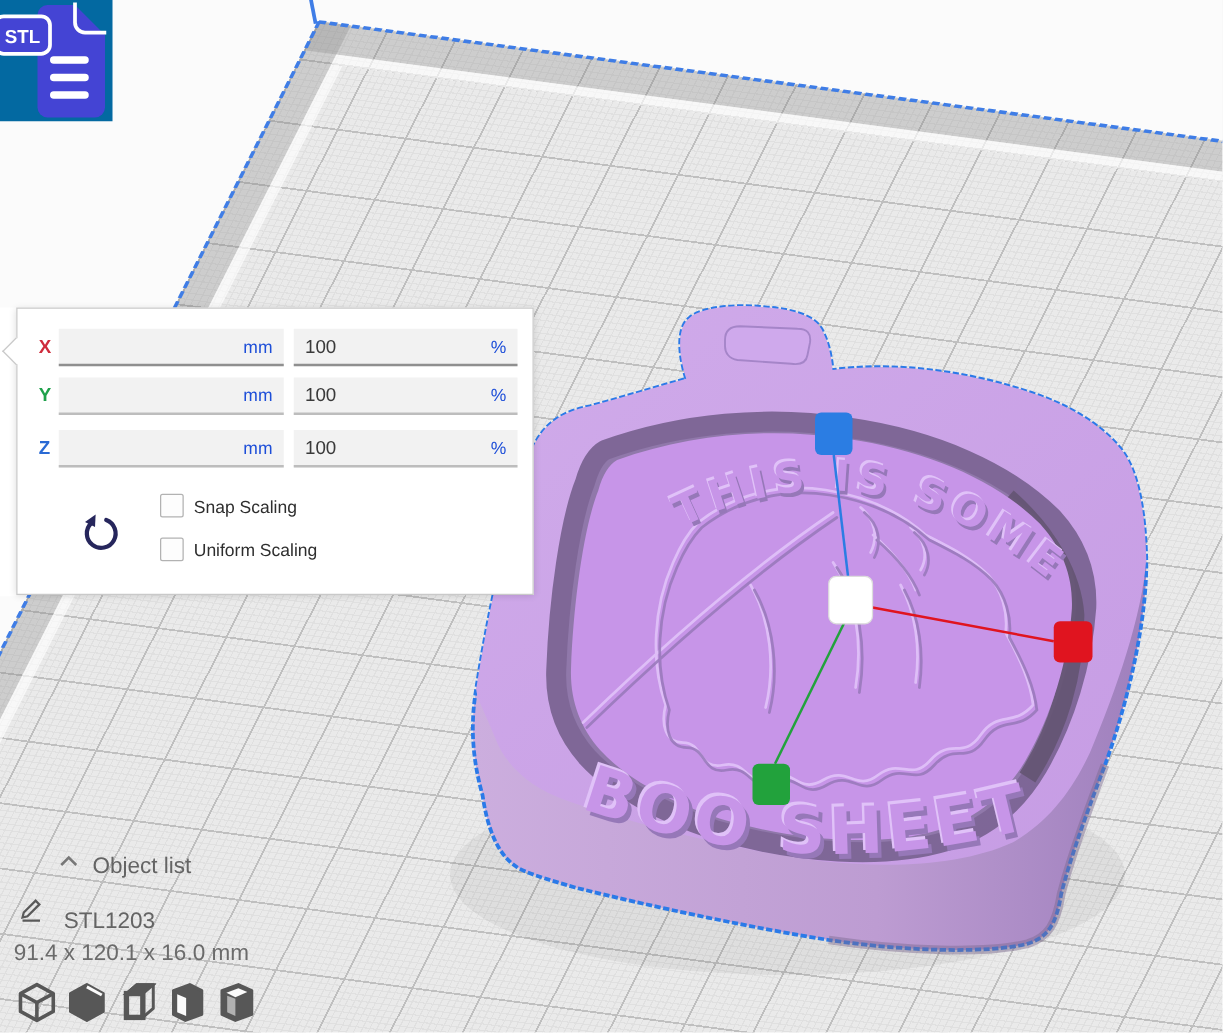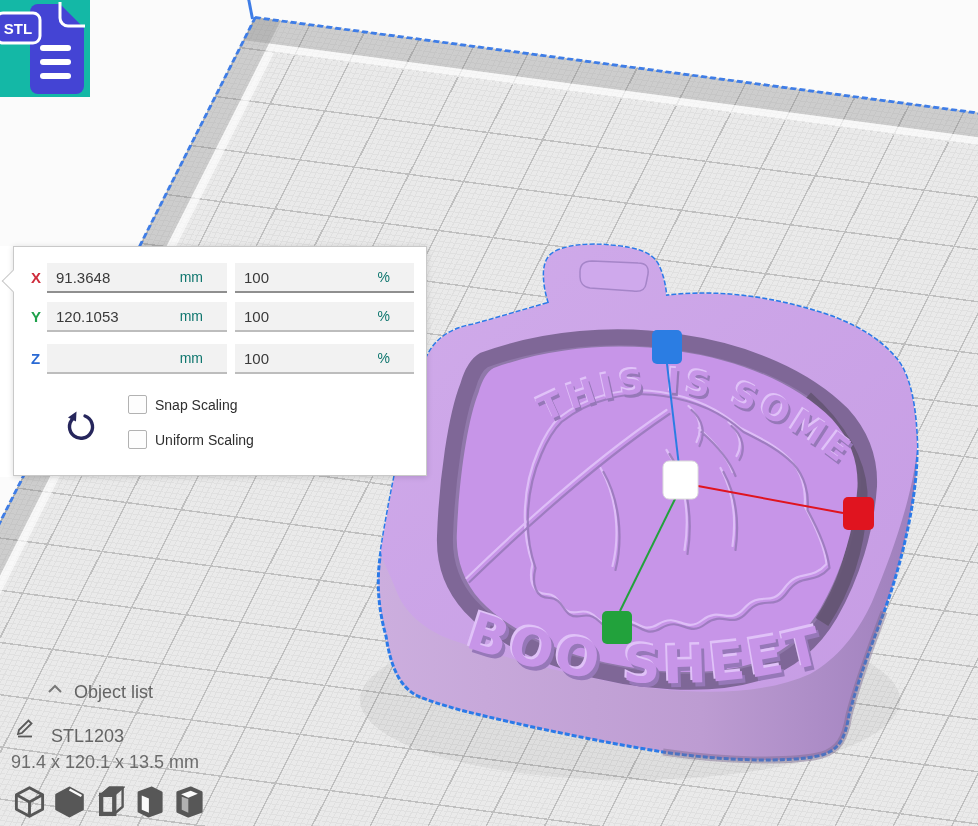--- a/index.html
+++ b/index.html
@@ -36,31 +36,31 @@
   .toolbar-sliver { position:absolute; left:0; top:246px; width:13px; height:231px; background:#ffffff; }
   .axis-row { position:absolute; left:0; width:100%; height:30px; }
   .axis-row.row-x { top:16px; } .axis-row.row-y { top:55px; } .axis-row.row-z { top:97px; }
   .axis-label { position:absolute; left:17px; top:6px; width:20px; font-size:15px; font-weight:bold; }
   .axis-label.x { color:#cf2c3c; } .axis-label.y { color:#1fa14b; } .axis-label.z { color:#2a6ad4; }
   .field { position:absolute; top:0; height:30px; background:#f2f2f2; border-bottom:2px solid #bdbdbd; }
   .field.mm { left:33px; width:180px; } .field.pct { left:221px; width:179px; }
   .row-x .field { border-bottom-color:#8f8f8f; }
   .field input { position:absolute; left:9px; top:0; width:130px; height:28px; border:none; background:transparent;
     font-family:"Liberation Sans",sans-serif; font-size:15px; color:#3a3a3a; outline:none; }
-  .field .unit { position:absolute; right:24px; top:6px; font-size:14px; color:#0f766e;margin-left:41px; }
+  .field .unit { position:absolute; right:9px; top:6px; font-size:14px; color:#1d4ed8;margin-left:41px; }
   .panel-options { position:absolute; left:0; top:140px; width:100%; height:90px;padding-left:39px; }
   .reset-btn { position:absolute; left:48px; top:20px; width:34px; height:36px; cursor:pointer; }
   .chk-row { position:absolute; left:114px; height:20px; }
   .chk-row.snap { top:8px; } .chk-row.uniform { top:43px; }
   .chk-box { position:absolute; left:0; top:0; width:19px; height:19px; background:#fdfdfd;
     border:1px solid #b2b2b2; border-radius:2px; }
   .chk-label { position:absolute; left:27px; top:2px; font-size:14px; color:#2e2e2e; white-space:nowrap; }
 
   
-  .stl-logo { position:absolute; left:0; top:0; width:90px; height:97px; background:#14b8a6; }
+  .stl-logo { position:absolute; left:0; top:0; width:90px; height:97px; background:#0369a1; }
 
   
   .object-info { position:absolute; left:0; top:670px; width:260px; }
   .oi-row { position:absolute; white-space:nowrap; color:#646464; font-size:18px; }
   .caret-icon { position:absolute; left:47px; top:14px; }
   .objlist-label { left:74px; top:12px; }
   .pencil-icon { position:absolute; left:15px; top:44px; }
   .item-label { left:51px; top:56px; }
   .dims-label { left:11px; top:82px; color:#6b6b6b; }
 
@@ -207,33 +207,31 @@
   </svg>
 
   <div class="toolbar-sliver"></div>
 
   <div class="scale-panel">
     <div class="panel-tail"></div>
 
     <div class="axis-row row-x">
       <span class="axis-label x">X</span>
       <div class="field mm">
-        <input value="91.3648" style="">
         <span class="unit">mm</span>
       </div>
       <div class="field pct">
         <input value="100" style="">
         <span class="unit">%</span>
       </div>
     </div>
 
     <div class="axis-row row-y">
       <span class="axis-label y">Y</span>
       <div class="field mm">
-        <input value="120.1053" style="">
         <span class="unit">mm</span>
       </div>
       <div class="field pct">
         <input value="100" style="">
         <span class="unit">%</span>
       </div>
     </div>
 
     <div class="axis-row row-z">
       <span class="axis-label z">Z</span>
@@ -277,21 +275,21 @@
   <div class="object-info">
     <svg class="caret-icon" width="16" height="10" viewBox="0 0 16 10">
       <polyline points="2,8 8,2 14,8" fill="none" stroke="#787878" stroke-width="2"></polyline>
     </svg>
     <span class="oi-row objlist-label">Object list</span>
     <svg class="pencil-icon" width="20" height="24" viewBox="0 0 20 24">
       <path d="M 4 16 L 13.5 6.5 L 16.5 9.5 L 7 19 L 3 20 Z" fill="none" stroke="#5a5a5a" stroke-width="1.8"></path>
       <line x1="3" y1="22.5" x2="17" y2="22.5" stroke="#5a5a5a" stroke-width="1.8"></line>
     </svg>
     <span class="oi-row item-label">STL1203</span>
-    <span class="oi-row dims-label">91.4 x 120.1 x 13.5 mm</span>
+    <span class="oi-row dims-label">91.4 x 120.1 x 16.0 mm</span>
   </div>
 
   <div class="view-toolbar">
     <svg class="view-btn" viewBox="0 0 26 28">
       <g fill="none" stroke="#575757" stroke-width="2.4" stroke-linejoin="round">
         <polygon points="13,2 24,8 24,20 13,26 2,20 2,8"></polygon>
         <polyline points="2,8 13,14 24,8"></polyline>
         <line x1="13" y1="14" x2="13" y2="26"></line>
       </g>
     </svg>

